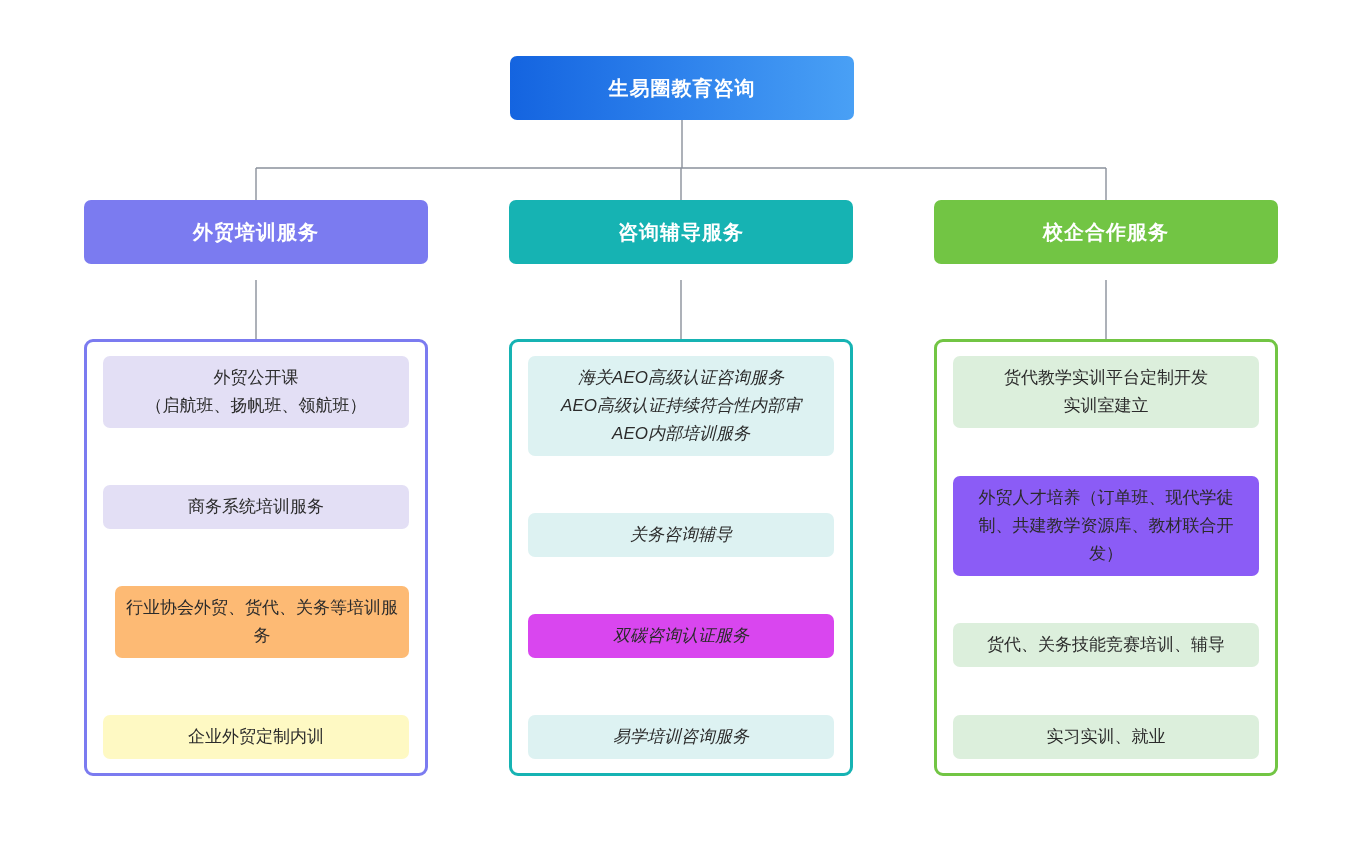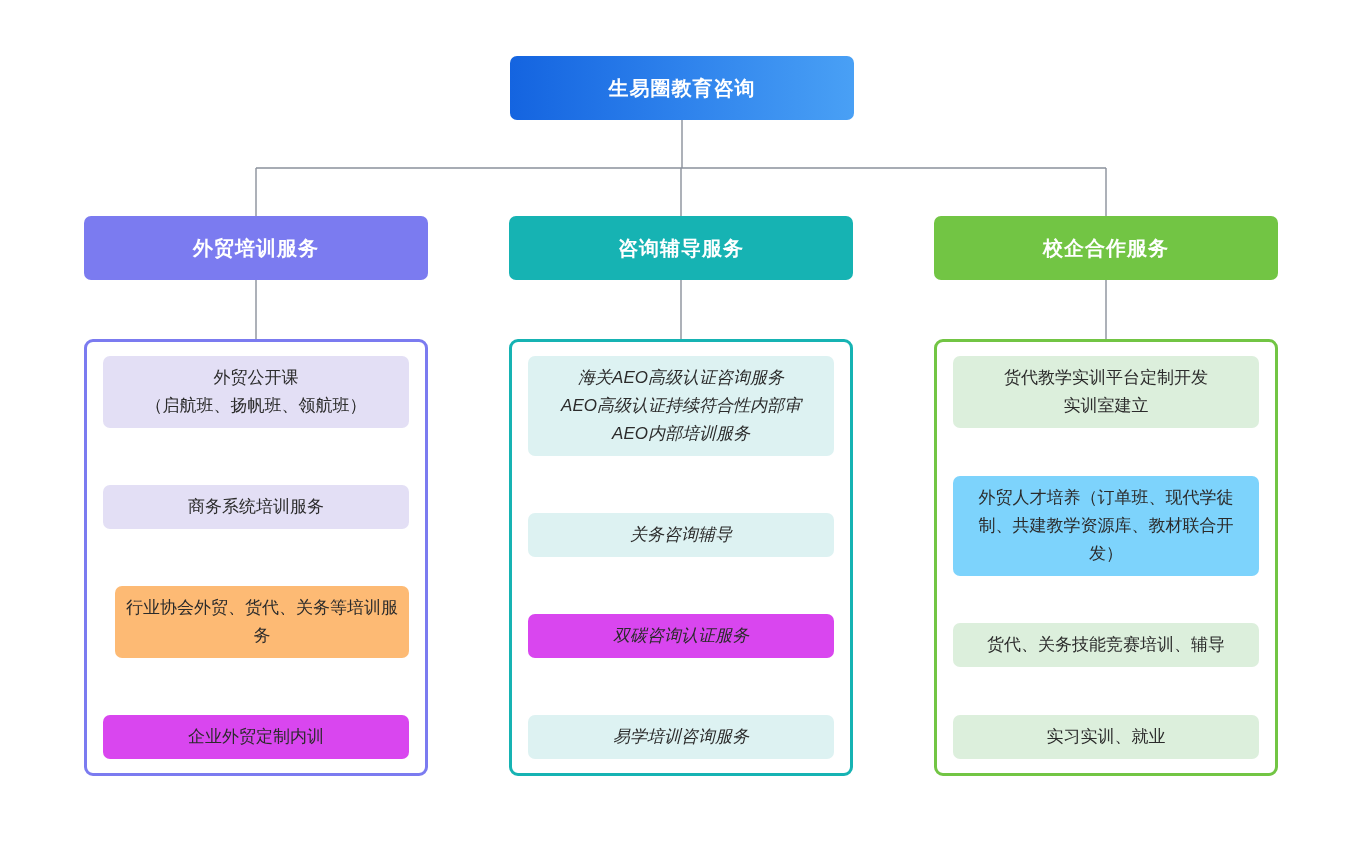--- a/index.html
+++ b/index.html
@@ -47,21 +47,21 @@
   .root-node .node-label {
     color: #ffffff;
     font-size: 20px;
     font-weight: bold;
     letter-spacing: 1px;
   }
 
   
   .cat-header {
     position: absolute;
-    top: 216px;
+    top: 200px;
     height: 64px;
     border-radius: 7px;
     display: flex;
     align-items: center;
     justify-content: center;
     box-sizing: border-box;
   }
   .cat-header .node-label {
     color: #ffffff;
     font-size: 20px;
@@ -141,33 +141,33 @@
 
   <div class="cat-header" id="header-2" style="left: 934px; width: 344px; background: rgb(114, 197, 68);">
     <span class="node-label">校企合作服务</span>
   </div>
 
   <div class="group-box" id="group-0" style="left: 84px; width: 344px; border-color: rgb(123, 123, 240);">
     <div class="item-card" style="background: rgb(227, 223, 245);">外贸公开课
 （启航班、扬帆班、领航班）</div>
     <div class="item-card" style="background: rgb(227, 223, 245);">商务系统培训服务</div>
     <div class="item-card" style="background: #fdba74; margin-left: 12px;">行业协会外贸、货代、关务等培训服务</div>
-    <div class="item-card" style="background: #d946ef;">企业外贸定制内训</div>
+    <div class="item-card" style="background: #fef9c3;">企业外贸定制内训</div>
   </div>
 
   <div class="group-box" id="group-1" style="left: 509px; width: 344px; border-color: rgb(22, 179, 179);">
     <div class="item-card" style="background: rgb(221, 242, 242);">海关AEO高级认证咨询服务
 AEO高级认证持续符合性内部审
 AEO内部培训服务</div>
     <div class="item-card" style="background: rgb(221, 242, 242);">关务咨询辅导</div>
     <div class="item-card" style="background: #d946ef;">双碳咨询认证服务</div>
     <div class="item-card" style="background: rgb(221, 242, 242);">易学培训咨询服务</div>
   </div>
 
   <div class="group-box" id="group-2" style="left: 934px; width: 344px; border-color: rgb(114, 197, 68);">
     <div class="item-card" style="background: rgb(220, 239, 220);">货代教学实训平台定制开发
 实训室建立</div>
-    <div class="item-card" style="background: #7dd3fc;">外贸人才培养（订单班、现代学徒制、共建教学资源库、教材联合开发）</div>
+    <div class="item-card" style="background: #8b5cf6;">外贸人才培养（订单班、现代学徒制、共建教学资源库、教材联合开发）</div>
     <div class="item-card" style="background: rgb(220, 239, 220);">货代、关务技能竞赛培训、辅导</div>
     <div class="item-card" style="background: rgb(220, 239, 220);">实习实训、就业</div>
   </div>
 
 </div>
 
 </body></html>

